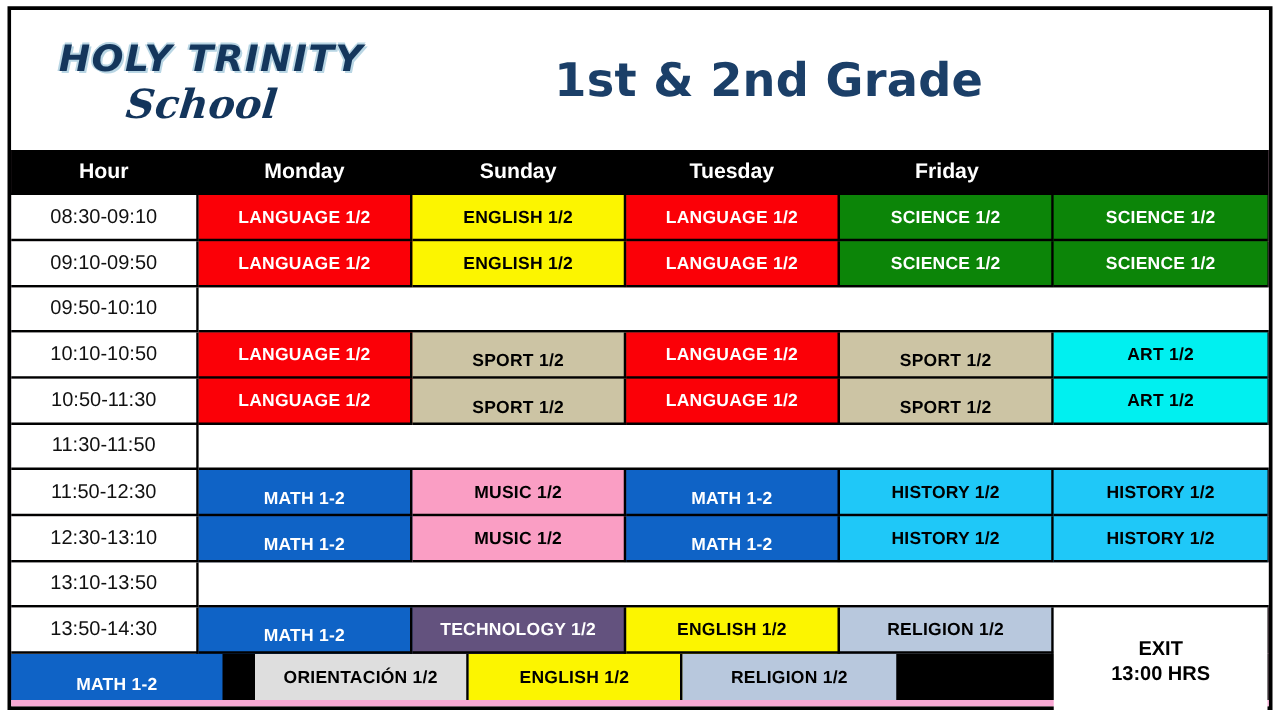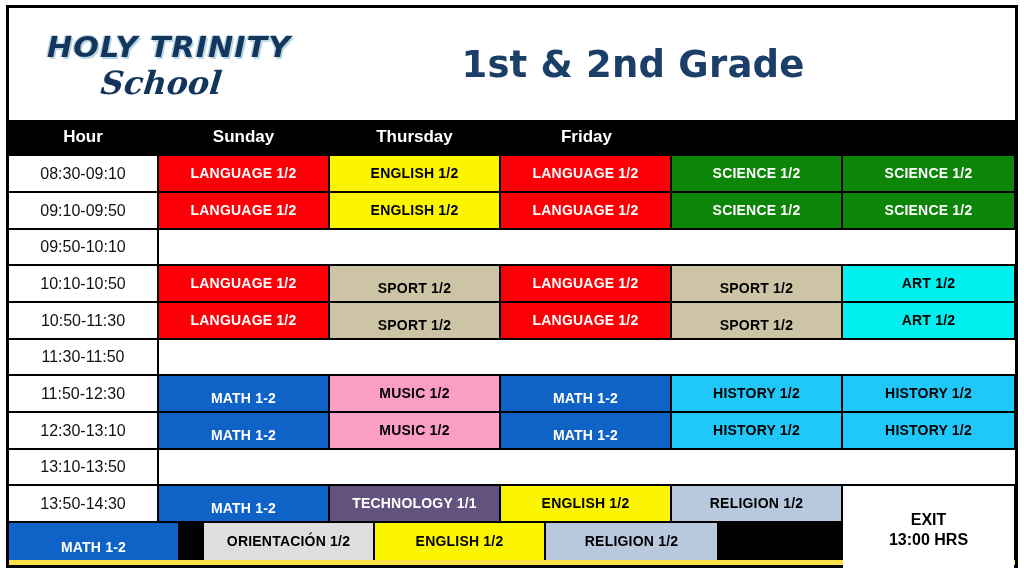--- a/index.html
+++ b/index.html
@@ -43,21 +43,20 @@
     display: flex;
     align-items: center;
     position: relative;
   }
 
   .logo {
     width: 290px;
     flex: 0 0 290px;
     height: 100%;
     position: relative;
-    padding-left: 36px;
   }
   .logo-main {
     position: absolute;
     left: 38px;
     top: 22px;
     font-family: "DejaVu Sans", sans-serif;
     font-weight: bold;
     font-size: 29px;
     letter-spacing: 1px;
     color: #14365c;
@@ -92,21 +91,21 @@
     color: #1b3f68;
     letter-spacing: 0.2px;
     padding-right: 84px;
   }
 
   
   .grid {
     flex: 1 1 auto;
     display: flex;
     flex-direction: column;
-    background: #fde047;
+    background: #f9a8d4;
   }
 
   .row {
     display: flex;
     flex: 0 0 auto;
     background: #000000;
   }
 
   .row.head { height: 36px; }
   .row.lesson { height: 37px; }
@@ -193,22 +192,23 @@
       <div class="logo">
         <div class="logo-main">HOLY TRINITY</div>
         <div class="logo-script">School</div>
       </div>
       <div class="banner-title">1st &amp; 2nd Grade</div>
     </div>
 
     <div class="grid" id="grid">
         <div class="row head">
           <div class="cell col-hour">Hour</div>
+          <div class="cell col-day">Monday</div>
           <div class="cell col-day">Sunday</div>
-          <div class="cell col-day">Thursday</div>
+          <div class="cell col-day">Tuesday</div>
           <div class="cell col-day">Friday</div>
         </div>
         <div class="row lesson">
           <div class="cell col-hour hour-cell">08:30-09:10</div>
           <div class="cell col-day subject light" style="background: rgb(251, 0, 7); color: rgb(255, 255, 255);">LANGUAGE 1/2</div>
           <div class="cell col-day subject" style="background: rgb(252, 245, 0); color: rgb(0, 0, 0);">ENGLISH 1/2</div>
           <div class="cell col-day subject light" style="background: rgb(251, 0, 7); color: rgb(255, 255, 255);">LANGUAGE 1/2</div>
           <div class="cell col-day subject light" style="background: rgb(12, 133, 8); color: rgb(255, 255, 255);">SCIENCE 1/2</div>
           <div class="cell col-day subject light" style="background: rgb(12, 133, 8); color: rgb(255, 255, 255);">SCIENCE 1/2</div>
         </div>
@@ -260,21 +260,21 @@
           <div class="cell col-day subject" style="background: rgb(31, 200, 248); color: rgb(0, 0, 0);">HISTORY 1/2</div>
           <div class="cell col-day subject" style="background: rgb(31, 200, 248); color: rgb(0, 0, 0);">HISTORY 1/2</div>
         </div>
         <div class="row break">
           <div class="cell col-hour hour-cell">13:10-13:50</div>
           <div class="cell col-days-all empty-span"></div>
         </div>
         <div class="row lesson" style="position: relative;">
           <div class="cell col-hour hour-cell">13:50-14:30</div>
           <div class="cell col-day subject light low" style="background: rgb(15, 99, 198); color: rgb(255, 255, 255);">MATH 1-2</div>
-          <div class="cell col-day subject light" style="background: rgb(99, 82, 126); color: rgb(255, 255, 255);">TECHNOLOGY 1/1</div>
+          <div class="cell col-day subject light" style="background: rgb(99, 82, 126); color: rgb(255, 255, 255);">TECHNOLOGY 1/2</div>
           <div class="cell col-day subject" style="background: rgb(252, 245, 0); color: rgb(0, 0, 0);">ENGLISH 1/2</div>
           <div class="cell col-day subject" style="background: rgb(184, 200, 221); color: rgb(0, 0, 0);">RELIGION 1/2</div>
           <div class="cell col-day exit-cell" style="height: 88px; align-self: flex-start; position: relative; z-index: 2;">
             <div>EXIT</div>
             <div>13:00 HRS</div>
           </div>
         </div>
         <div class="row lesson last-row">
           <div class="cell col-day subject light low" style="background: rgb(15, 99, 198); color: rgb(255, 255, 255);">MATH 1-2</div>
           <div class="cell col-day subject" style="background: rgb(222, 222, 222); color: rgb(0, 0, 0); margin-left: 24px;">ORIENTACIÓN 1/2</div>

